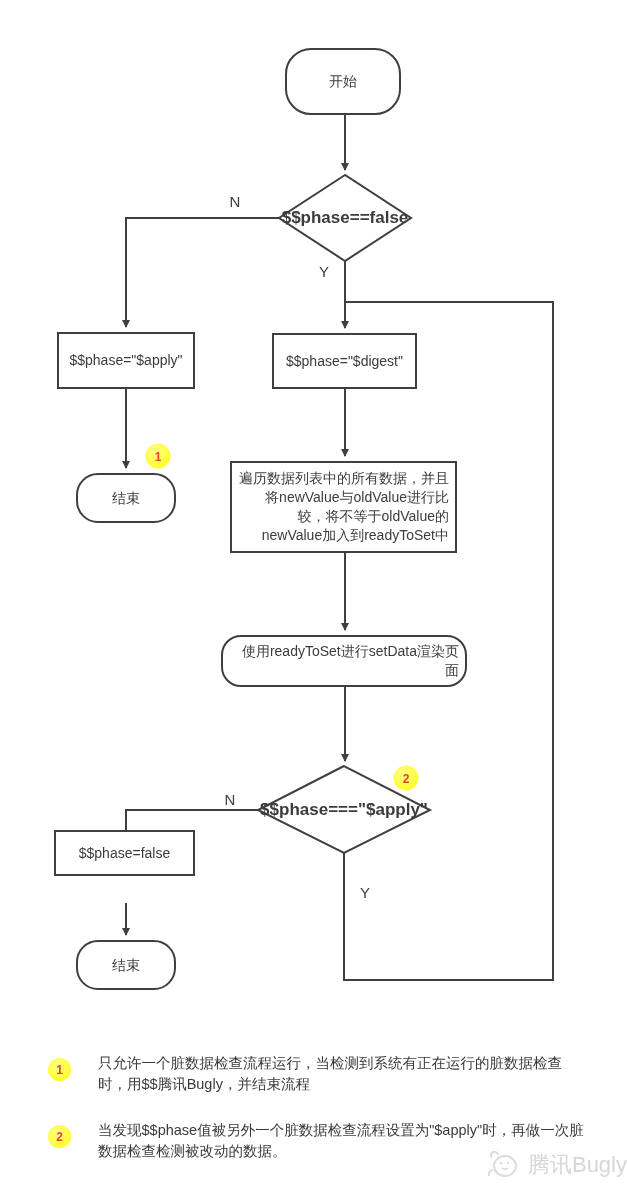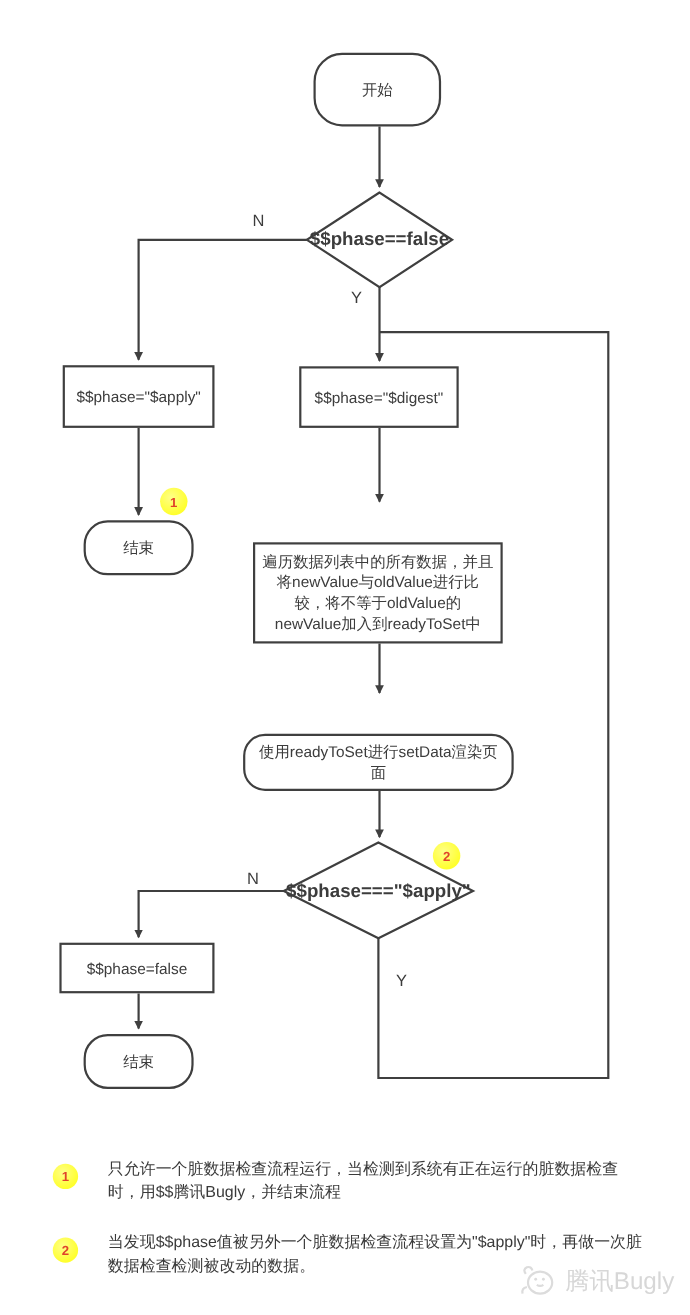--- a/index.html
+++ b/index.html
@@ -1,39 +1,39 @@
 <!DOCTYPE html>
 <html><head>
 <meta charset="utf-8">
 <style>
   html,body{margin:0;padding:0;background:#ffffff;}
   body{font-family:"Liberation Sans","DejaVu Sans",sans-serif;color:#3c3c3c;}
   .canvas{position:relative;width:627px;height:1195px;background:#ffffff;overflow:hidden;}
   .wires{position:absolute;left:0;top:0;width:627px;height:1195px;}
   .node{position:absolute;box-sizing:border-box;border:2px solid #3f3f3f;background:#ffffff;
-        display:flex;align-items:center;justify-content:center;text-align:center;
+        display:flex;align-items:center;justify-content:center;text-align:right;
         font-size:14px;color:#3c3c3c;line-height:19px;}
   .terminator{border-radius:26px;}
   .process{border-radius:0;}
   .diamond-label{position:absolute;transform:translate(-50%,-50%);text-align:right;
         font-size:17px;color:#3c3c3c;white-space:nowrap;background:transparent;font-weight:bold;}
   .edge-label{position:absolute;transform:translate(-50%,-50%);font-size:15px;color:#3c3c3c;}
   .badge{position:absolute;width:25px;height:25px;border-radius:50%;
         background:radial-gradient(circle at 40% 35%, #ffff88, #ffff2e 70%);
         color:#e0432a;font-size:12px;font-weight:bold;display:flex;align-items:center;justify-content:center;
         transform:translate(-50%,-50%);}
   .footnote{position:absolute;display:flex;align-items:flex-start;}
   .footnote .fbadge{flex:0 0 auto;width:23px;height:23px;border-radius:50%;
         background:radial-gradient(circle at 40% 35%, #ffff88, #ffff2e 70%);
         color:#e0432a;font-size:12px;font-weight:bold;display:flex;align-items:center;justify-content:center;
         margin-top:5px;}
   .footnote .ftext{margin-left:27px;width:492px;font-size:14.5px;line-height:21px;color:#3a3a3a;}
-  .watermark{position:absolute;right:14px;top:1148px;display:flex;align-items:center;gap:4px;
+  .watermark{position:absolute;right:0;top:1148px;display:flex;align-items:center;gap:4px;
         color:#d7d7d7;font-size:22px;}
-  .pad{padding:4px 6px;margin-top:32px;}
+  .pad{padding:4px 6px;}
 </style>
 </head>
 <body>
 
 <div class="canvas">
 
   <svg class="wires" viewBox="0 0 627 1195">
     <defs>
       <marker id="arrow" markerWidth="9" markerHeight="9" refX="7" refY="4" orient="auto" markerUnits="userSpaceOnUse">
         <path d="M0,0 L8,4 L0,8 Z" fill="#3f3f3f"></path>
@@ -65,21 +65,21 @@
   <div class="node process" style="left:272px;top:333px;width:145px;height:56px;">$$phase="$digest"</div>
 
   <div class="node terminator" style="left:76px;top:473px;width:100px;height:50px;border-radius:22px;">结束</div>
 
   <div class="node process pad" style="left:230px;top:461px;width:227px;height:92px;">遍历数据列表中的所有数据，并且将newValue与oldValue进行比较，将不等于oldValue的newValue加入到readyToSet中</div>
 
   <div class="node process pad" style="left:221px;top:635px;width:246px;height:52px;border-radius:20px;">使用readyToSet进行setData渲染页面</div>
 
   <div class="diamond-label" style="left:344px;top:810px;">$$phase==="$apply"</div>
 
-  <div class="node process" style="left:54px;top:857px;width:141px;height:46px;">$$phase=false</div>
+  <div class="node process" style="left:54px;top:830px;width:141px;height:46px;">$$phase=false</div>
 
   <div class="node terminator" style="left:76px;top:940px;width:100px;height:50px;border-radius:22px;">结束</div>
 
   <div class="edge-label" style="left:235px;top:201px;">N</div>
   <div class="edge-label" style="left:324px;top:271px;">Y</div>
   <div class="edge-label" style="left:230px;top:799px;">N</div>
   <div class="edge-label" style="left:365px;top:892px;">Y</div>
 
   <div class="badge" style="left:158px;top:456px;">1</div>
   <div class="badge" style="left:406px;top:778px;">2</div>

